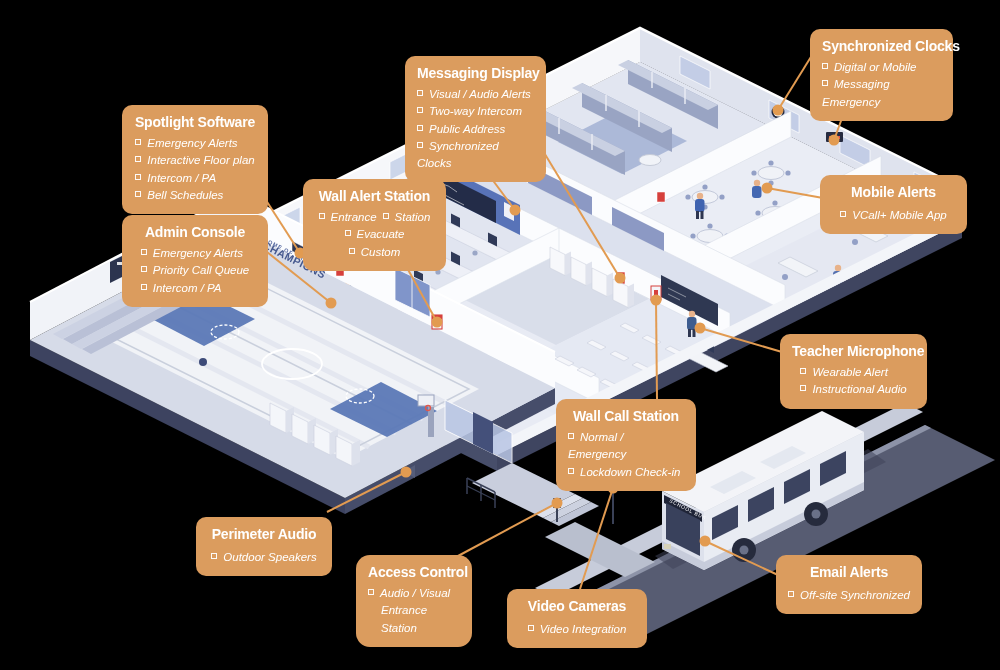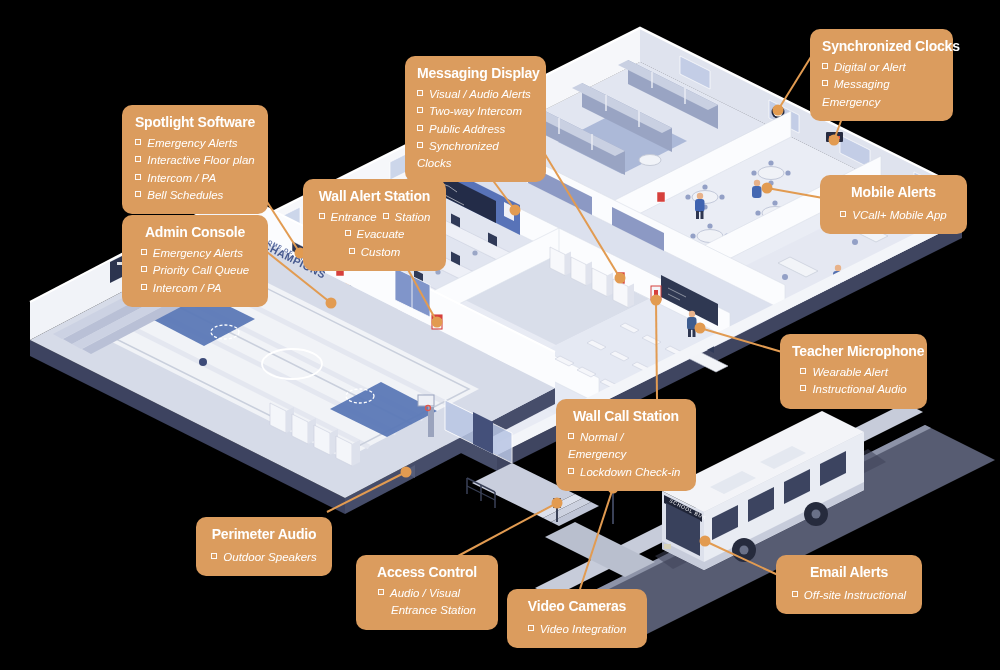--- a/index.html
+++ b/index.html
@@ -34,21 +34,21 @@
   
   .c0{left:122px;top:105px;width:146px;}
   .c1{left:122px;top:215px;width:146px;}
   .c2{left:303px;top:179px;width:143px;}
   .c3{left:405px;top:56px;width:141px;}
   .c4{left:810px;top:29px;width:143px;}
   .c5{left:820px;top:175px;width:147px;}
   .c6{left:780px;top:334px;width:147px;}
   .c7{left:556px;top:399px;width:140px;}
   .c8{left:196px;top:509px;width:136px;margin-top:8px;}
-  .c9{left:356px;top:555px;width:142px;}
+  .c9{left:356px;top:555px;width:116px;border-radius:14px;}
   .c10{left:507px;top:589px;width:140px;}
   .c11{left:776px;top:555px;width:146px;}
 </style>
 </head>
 <body>
 
 <svg class="scene" width="1000" height="670" viewBox="0 0 1000 670" font-family="Liberation Sans, DejaVu Sans, sans-serif">
 
   <g>
     <polygon points="535,588 905,403 923,412 553,597" fill="#c7ccda"></polygon>
@@ -457,21 +457,21 @@
 <div class="callout c2">
   <div class="co-title">Wall Alert Station</div>
   <ul class="items inline"><li class="item">Entrance</li><li class="item">Station</li><li class="item">Evacuate</li><li class="item">Custom</li></ul>
 </div>
 <div class="callout c3">
   <div class="co-title">Messaging Display</div>
   <ul class="items"><li class="item">Visual / Audio Alerts</li><li class="item">Two-way Intercom</li><li class="item">Public Address</li><li class="item">Synchronized Clocks</li></ul>
 </div>
 <div class="callout c4">
   <div class="co-title">Synchronized Clocks</div>
-  <ul class="items"><li class="item">Digital or Alert</li><li class="item">Messaging Emergency</li></ul>
+  <ul class="items"><li class="item">Digital or Mobile</li><li class="item">Messaging Emergency</li></ul>
 </div>
 <div class="callout c5">
   <div class="co-title">Mobile Alerts</div>
   <ul class="items"><li class="item">VCall+ Mobile App</li></ul>
 </div>
 <div class="callout c6">
   <div class="co-title">Teacher Microphone</div>
   <ul class="items"><li class="item">Wearable Alert</li><li class="item">Instructional Audio</li></ul>
 </div>
 <div class="callout c7">
@@ -485,14 +485,14 @@
 <div class="callout c9">
   <div class="co-title">Access Control</div>
   <ul class="items"><li class="item">Audio / Visual</li><li class="item cont">Entrance Station</li></ul>
 </div>
 <div class="callout c10">
   <div class="co-title">Video Cameras</div>
   <ul class="items"><li class="item">Video Integration</li></ul>
 </div>
 <div class="callout c11">
   <div class="co-title">Email Alerts</div>
-  <ul class="items"><li class="item">Off-site Instructional</li></ul>
+  <ul class="items"><li class="item">Off-site Synchronized</li></ul>
 </div>
 
 </body></html>

